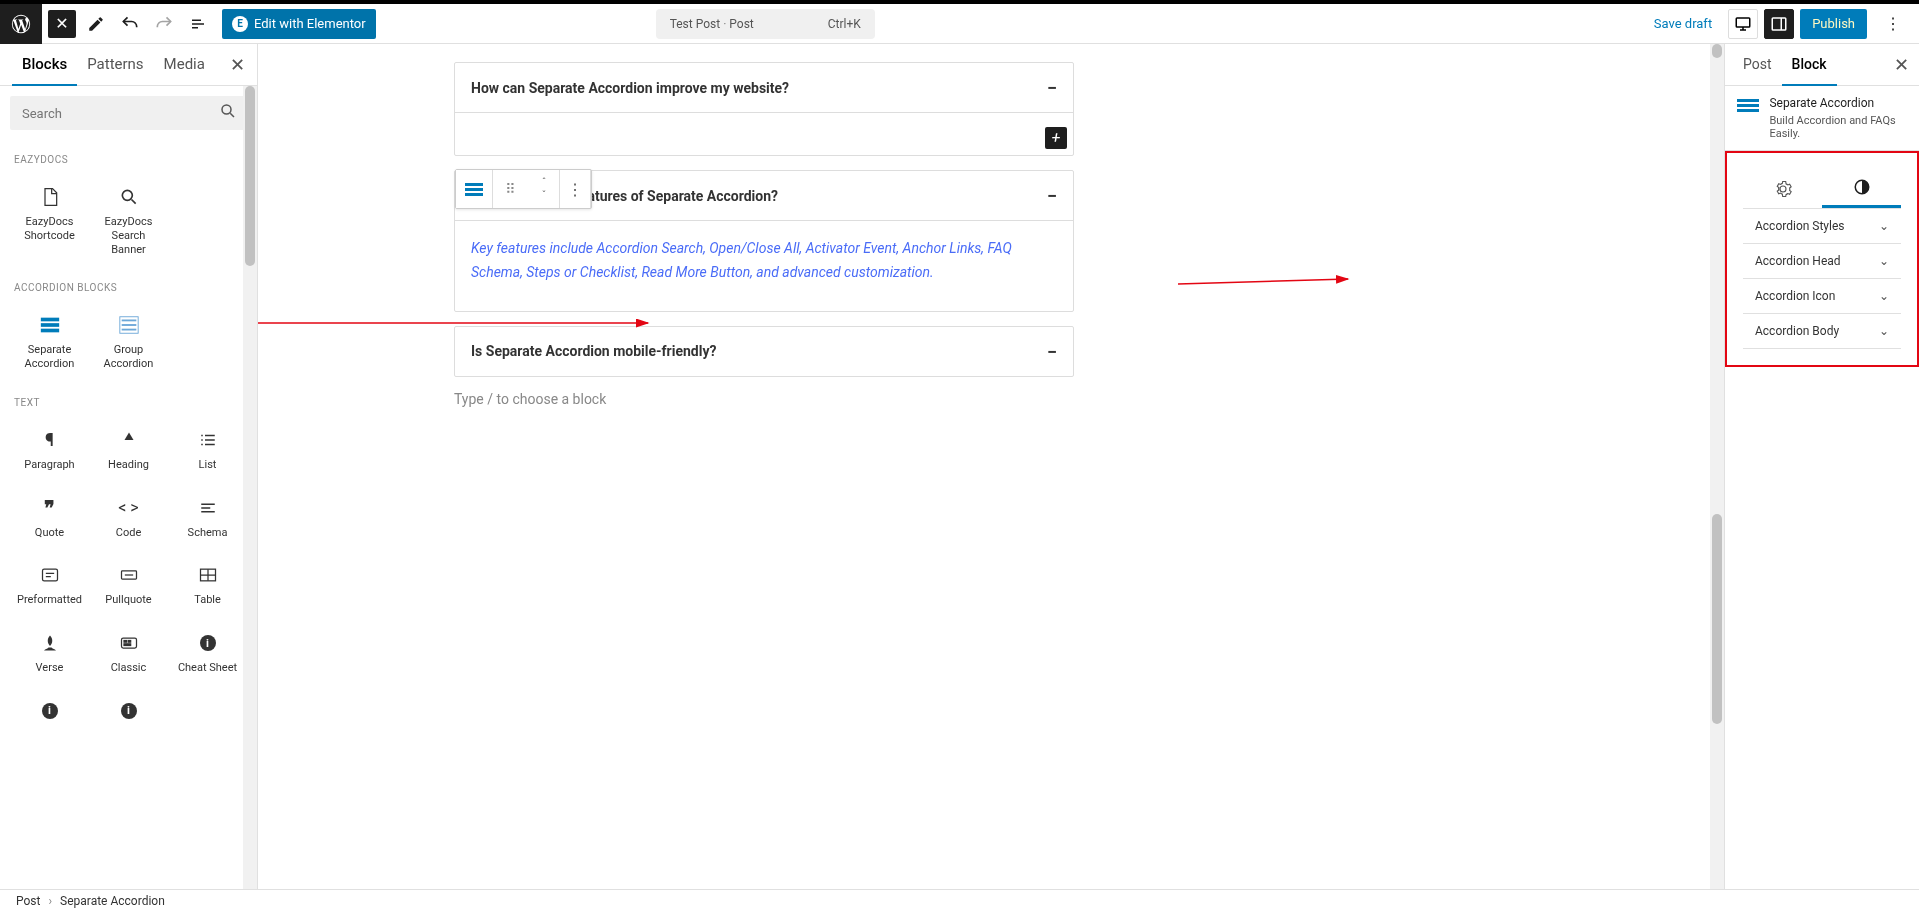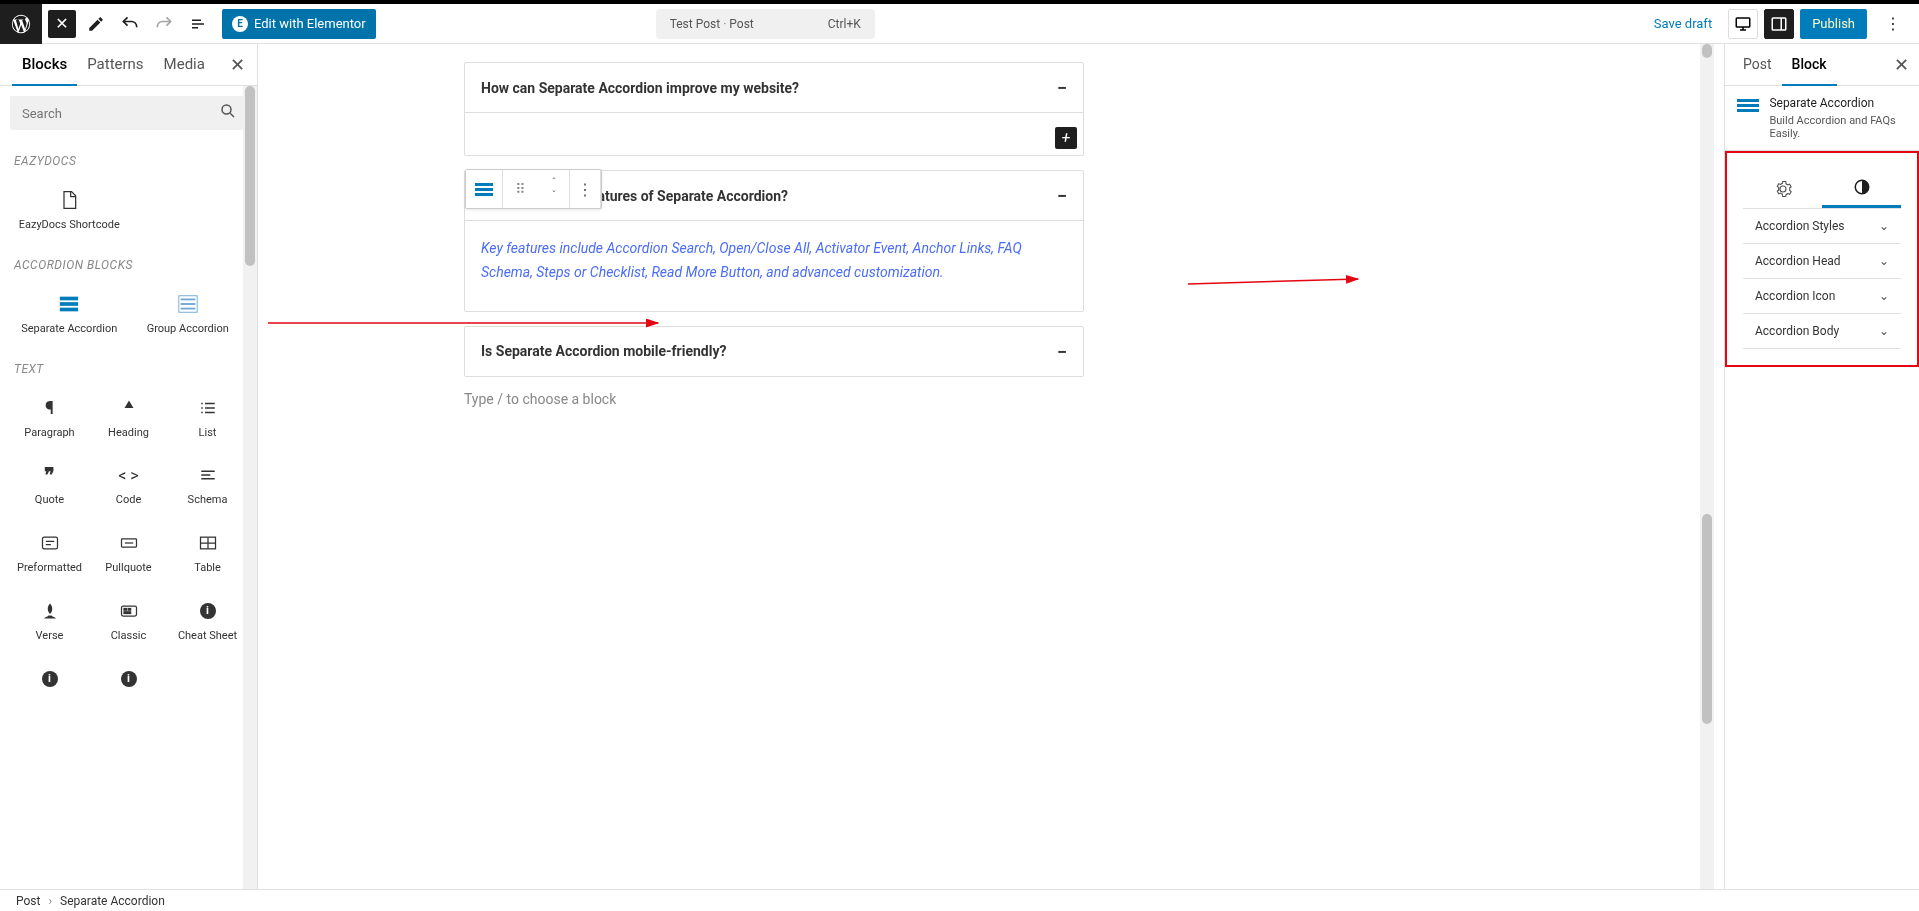--- a/index.html
+++ b/index.html
@@ -23,34 +23,34 @@
 .edit-elementor{margin-left:10px;height:30px;background:#0073aa;color:#fff;border:none;border-radius:2px;padding:0 10px;font-size:13px;display:flex;align-items:center;gap:6px;}
 .edit-elementor .dot{width:16px;height:16px;border-radius:50%;background:#fff;color:#0073aa;display:flex;align-items:center;justify-content:center;font-size:10px;font-weight:bold;}
 .title-pill{margin-left:auto;background:var(--gray4);border-radius:4px;height:30px;display:flex;align-items:center;padding:0 14px;font-size:12px;color:#555;gap:14px;}
 .title-pill .sep{color:#888;margin:0 3px;}
 .title-pill .kbd{margin-left:60px;color:#555;}
 .top-right{margin-left:auto;display:flex;align-items:center;gap:6px;padding-right:12px;}
 .save-draft{color:var(--wp-blue);font-size:13px;background:none;border:none;padding:6px 10px;}
 .icon-box{width:30px;height:30px;border:1px solid var(--gray5);display:flex;align-items:center;justify-content:center;border-radius:2px;}
 .icon-box.active{background:#1e1e1e;color:#fff;border-color:#1e1e1e;}
 .publish{background:var(--wp-blue);color:#fef9c3;border:none;border-radius:2px;height:30px;padding:0 12px;font-size:13px;}
-.main{display:flex;height:845px;gap:10px;}
+.main{display:flex;height:845px;}
 
 
 .left-panel{width:258px;border-right:1px solid var(--gray3);display:flex;flex-direction:column;background:#fff;position:relative;}
 .ltabs{display:flex;border-bottom:1px solid var(--gray3);height:42px;align-items:center;padding-left:12px;}
 .ltab{padding:0 10px;font-size:15px;color:#555;height:42px;display:flex;align-items:center;border-bottom:2px solid transparent;}
 .ltab.active{color:#000;border-bottom-color:var(--wp-blue);font-weight:500;}
 .ltab-close{margin-left:auto;margin-right:12px;font-size:18px;color:#555;cursor:pointer;}
 .search-wrap{padding:10px;}
 .search-box{display:flex;background:var(--gray4);border-radius:2px;height:34px;align-items:center;padding:0 10px;justify-content:space-between;}
 .search-box input{flex:1;border:none;background:none;outline:none;font-size:13px;}
 .lbody{flex:1;overflow-y:auto;padding:0 10px 10px 10px;position:relative;}
-.lcat{font-size:12px;letter-spacing:0.5px;color:#888;text-transform:uppercase;margin:14px 4px 8px 4px;font-style:italic;}
-.lgrid{display:grid;grid-template-columns:repeat(2,1fr);gap:0;}
+.lcat{font-size:10px;letter-spacing:0.5px;color:#888;text-transform:uppercase;margin:14px 4px 8px 4px;}
+.lgrid{display:grid;grid-template-columns:repeat(3,1fr);gap:0;}
 .lgrid2{display:grid;grid-template-columns:repeat(3,1fr);gap:0;}
 .block-item{display:flex;flex-direction:column;align-items:center;justify-content:flex-start;padding:12px 4px;font-size:11px;color:#333;text-align:center;border-radius:4px;cursor:pointer;}
 .block-item .bicon{height:24px;display:flex;align-items:center;justify-content:center;margin-bottom:6px;}
 .block-item .blabel{line-height:1.25;}
 .sel .bicon svg{fill:var(--wp-blue);}
 .left-scrollbar{position:absolute;right:0;top:42px;width:14px;bottom:0;background:#f1f1f1;}
 .left-thumb{position:absolute;left:2px;width:10px;background:#c1c1c1;border-radius:5px;}
 
 
 .center{flex:1;position:relative;overflow:hidden;}
@@ -185,20 +185,29 @@
       <div class="lgrid">
         <div class="block-item">
             <div class="bicon">
               <svg width="20" height="20" viewBox="0 0 24 24" fill="#333">
                 <path d="M6 2h9l5 5v15H6z" fill="none" stroke="#333" stroke-width="1.5"></path>
                 <path d="M14 2v6h6" fill="none" stroke="#333" stroke-width="1.5"></path>
               </svg>
             </div>
             <div class="blabel">EazyDocs Shortcode</div>
           </div>
+        <div class="block-item">
+            <div class="bicon">
+              <svg width="20" height="20" viewBox="0 0 24 24" fill="none" stroke="#333" stroke-width="2">
+                <circle cx="10" cy="10" r="6"></circle>
+                <path d="M20 20l-5-5"></path>
+              </svg>
+            </div>
+            <div class="blabel">EazyDocs Search Banner</div>
+          </div>
         <div></div>
       </div>
 
       <div class="lcat">ACCORDION BLOCKS</div>
       <div class="lgrid">
         <div class="block-item sel">
             <div class="bicon">
               <svg width="22" height="22" viewBox="0 0 24 24">
                 <rect x="2" y="4" width="20" height="4" fill="#007cba"></rect>
                 <rect x="2" y="10" width="20" height="4" fill="#007cba"></rect>

